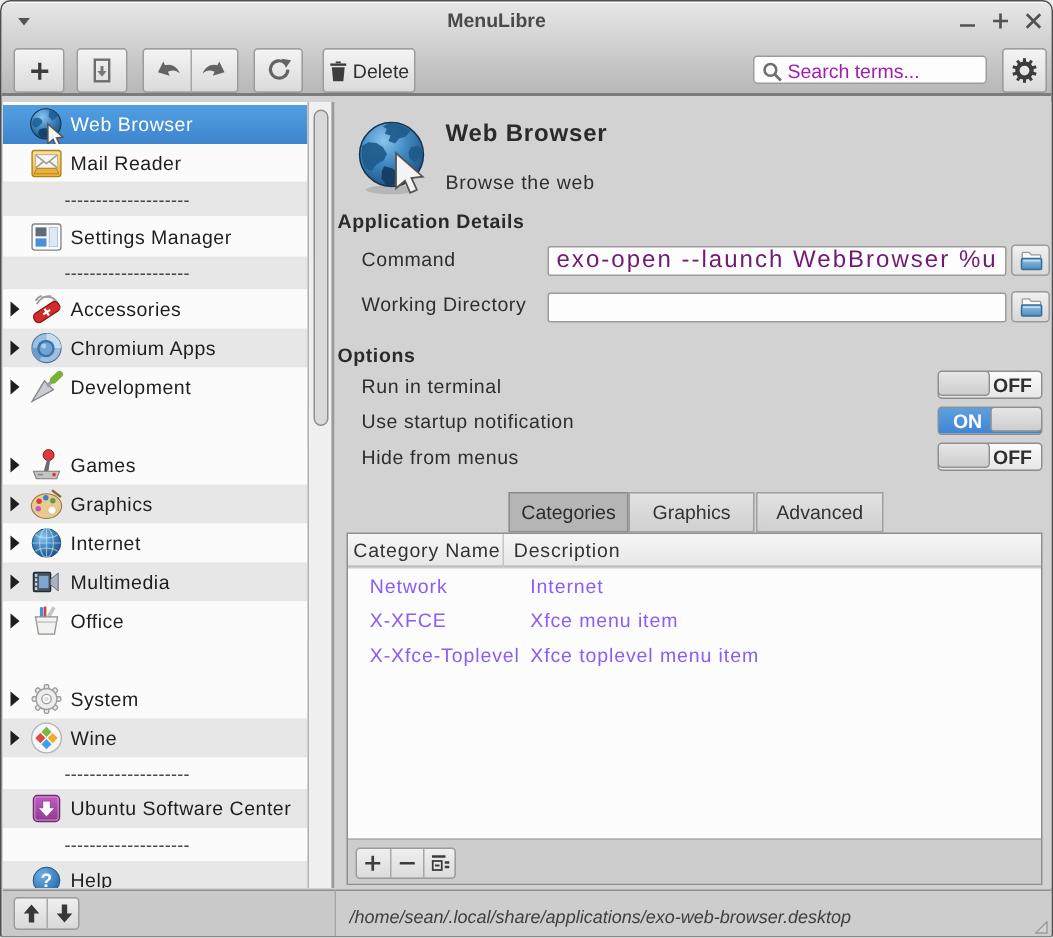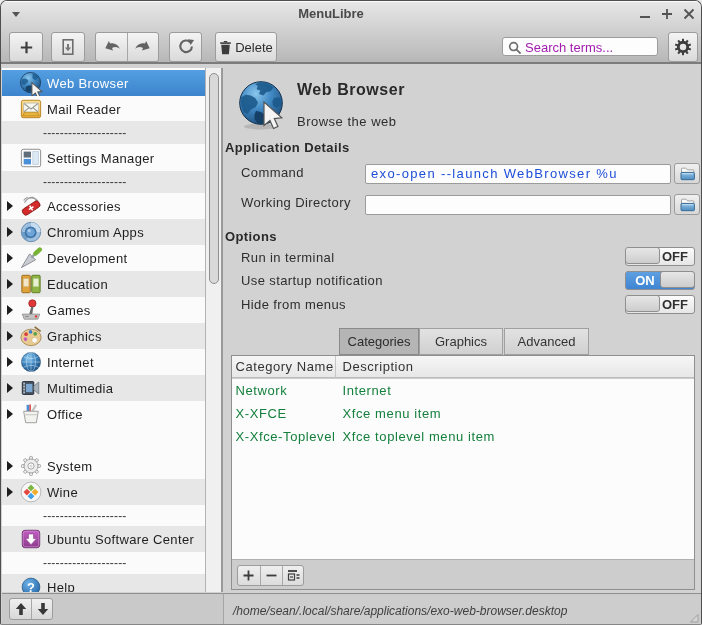--- a/index.html
+++ b/index.html
@@ -27,21 +27,21 @@
 .rsel{background:linear-gradient(#539fe1,#3d84cd)}
 .rsel .tx{color:#fff}
 .sep{position:absolute;left:41px;font-size:12px;color:#3a3a3a;letter-spacing:0.18px}
 #sscroll{position:absolute;left:204px;top:67px;width:16px;height:524px;background:#f0f0f0;border-left:1px solid #b2b2b2}
 #sthumb{position:absolute;left:3px;top:5px;width:10px;height:211px;background:#d9d9d9;border:1px solid #8f8f8f;border-radius:5px}
 #pdiv{position:absolute;left:220px;top:67px;width:2px;height:524px;background:#9a9a9a}
 
 #right{position:absolute;left:222px;top:67px;width:479px;height:524px;background:#d2d2d2}
 .lbl{position:absolute;font-size:13px;letter-spacing:0.4px;color:#2e2e2e;white-space:nowrap}
 .hdr{position:absolute;font-size:13px;font-weight:bold;letter-spacing:0.4px;color:#2a2a2a;white-space:nowrap}
-.entry{position:absolute;background:#fdfdfd;border:1px solid #9b9b9b;border-radius:2px;font-size:13px;letter-spacing:1.35px;color:#1d4ed8;line-height:18px;padding-left:5px;white-space:nowrap;overflow:hidden}
+.entry{position:absolute;background:#fdfdfd;border:1px solid #9b9b9b;border-radius:2px;font-size:16px;letter-spacing:1.35px;color:#701a75;line-height:18px;padding-left:5px;white-space:nowrap;overflow:hidden}
 .fbtn{position:absolute;width:26px;height:21px;background:linear-gradient(#f0f0f0,#d8d8d8);border:1px solid #9c9c9c;border-radius:3px;display:flex;align-items:center;justify-content:center}
 
 .sw{position:absolute;left:402px;width:70px;height:19px;border:1px solid #8f8f8f;border-radius:3px;overflow:hidden;font-weight:bold;font-size:13px}
 .sw .lab{position:absolute;top:0;width:34px;height:17px;line-height:17px;text-align:center}
 .sw .thumb{position:absolute;top:0;width:35px;height:17px;background:linear-gradient(#e6e6e6,#cdcdcd);border:1px solid #8f8f8f;border-radius:3px;margin:-1px}
 .swoff{background:linear-gradient(#fcfcfc,#e6e6e6)}
 .swoff .lab{right:2px;color:#303030}
 .swoff .thumb{left:0}
 .swon{background:linear-gradient(#5e9fe0,#3f85d3)}
 .swon .lab{left:2px;color:#fff}
@@ -49,21 +49,21 @@
 
 .tab{position:absolute;top:260px;height:27px;font-size:13px;color:#333;text-align:center;line-height:26px}
 .tabi{background:linear-gradient(#e2e2e2,#d0d0d0);border:1px solid #a0a0a0}
 .taba{background:#b5b5b5;border:1px solid #8a8a8a;color:#2c2c2c}
 
 #nb{position:absolute;left:8px;top:287px;width:464px;height:235px;border:1px solid #8f8f8f;background:#cdcdcd}
 #tblhead{position:absolute;left:0;top:0;width:462px;height:22px;background:linear-gradient(#f6f6f6,#e7e7e7);border-bottom:1px solid #bdbdbd}
 #tblbody{position:absolute;left:0;top:23px;width:462px;height:180px;background:#fcfcfc}
 #nbtools{position:absolute;left:0;top:203px;width:462px;height:30px;background:#cdcdcd;border-top:1px solid #b0b0b0}
 .cell{position:absolute;top:3px;font-size:13px;letter-spacing:0.55px;color:#333}
-.trow{position:absolute;left:0;width:447px;height:23px;font-size:13px;letter-spacing:0.6px;color:#15803d}
+.trow{position:absolute;left:11px;width:447px;height:23px;font-size:13px;letter-spacing:0.6px;color:#8b5cf6}
 
 #bbl{position:absolute;left:1px;top:592px;width:221px;height:32px;background:#c9c9c9;border-top:1px solid #8f8f8f}
 #bbr{position:absolute;left:222px;top:592px;width:479px;height:32px;background:#cdcdcd;border-top:1px solid #8f8f8f;border-left:1px solid #a5a5a5}
 #status{position:absolute;left:9px;top:10px;font-style:italic;font-size:12px;color:#3f3f3f}
 #updown{position:absolute;left:7px;top:4px;width:44px;height:22px;border:1px solid #9c9c9c;border-radius:3px;background:linear-gradient(#f0f0f0,#d8d8d8)}
 </style></head>
 <body>
 <div id="win">
   <div id="header"></div>
   <div id="titlebar">
@@ -229,30 +229,20 @@
     </div>
     <div class="row rw" style="top:177px;height:26px">
         <i class="exp"></i>
       <svg class="ic" viewBox="0 0 24 24">
           <path d="M1.5 22.5L10.5 7.5 17 14z" fill="#c9cdd3" stroke="#7c8187" stroke-width="0.9"></path>
           <path d="M12.5 11.5L16.5 7.5" stroke="#9aa0a8" stroke-width="2.6"></path>
           <path d="M17 7l4.5-4.2" stroke="#79b335" stroke-width="5" stroke-linecap="round"></path>
         </svg>
       <span class="tx">Development</span>
     </div>
-    <div class="row rg" style="top:203px;height:26px">
-        <i class="exp"></i>
-      <svg class="ic" viewBox="0 0 24 24">
-          <rect x="2" y="2.5" width="9.2" height="19" rx="1" fill="#e0a33c" stroke="#96691c"></rect>
-          <rect x="3.5" y="6" width="6.2" height="9" fill="#f4e6c8" stroke="#c8a86a" stroke-width="0.6"></rect>
-          <rect x="12.8" y="2.5" width="9.2" height="19" rx="1" fill="#8fb444" stroke="#5a7a22"></rect>
-          <rect x="14.3" y="6" width="6.2" height="9" fill="#e8f0d4" stroke="#a8c47a" stroke-width="0.6"></rect>
-        </svg>
-      <span class="tx">Education</span>
-    </div>
     <div class="row rw" style="top:229px;height:26px">
         <i class="exp"></i>
       <svg class="ic" viewBox="0 0 24 24">
           <circle cx="13.5" cy="4.8" r="4" fill="#e03838" stroke="#8a1616" stroke-width="0.7"></circle>
           <path d="M12.4 8.2L10 16.5h3.4l1.2-8z" fill="#6a6a6a"></path>
           <path d="M2.5 16.5h19L19.4 22H4.6z" fill="#c4c4c4" stroke="#7e7e7e" stroke-width="0.8"></path>
           <circle cx="17.5" cy="19" r="1.3" fill="#d33"></circle>
           <path d="M5.5 19h4" stroke="#8a8a8a" stroke-width="1.2"></path>
         </svg>
       <span class="tx">Games</span>

